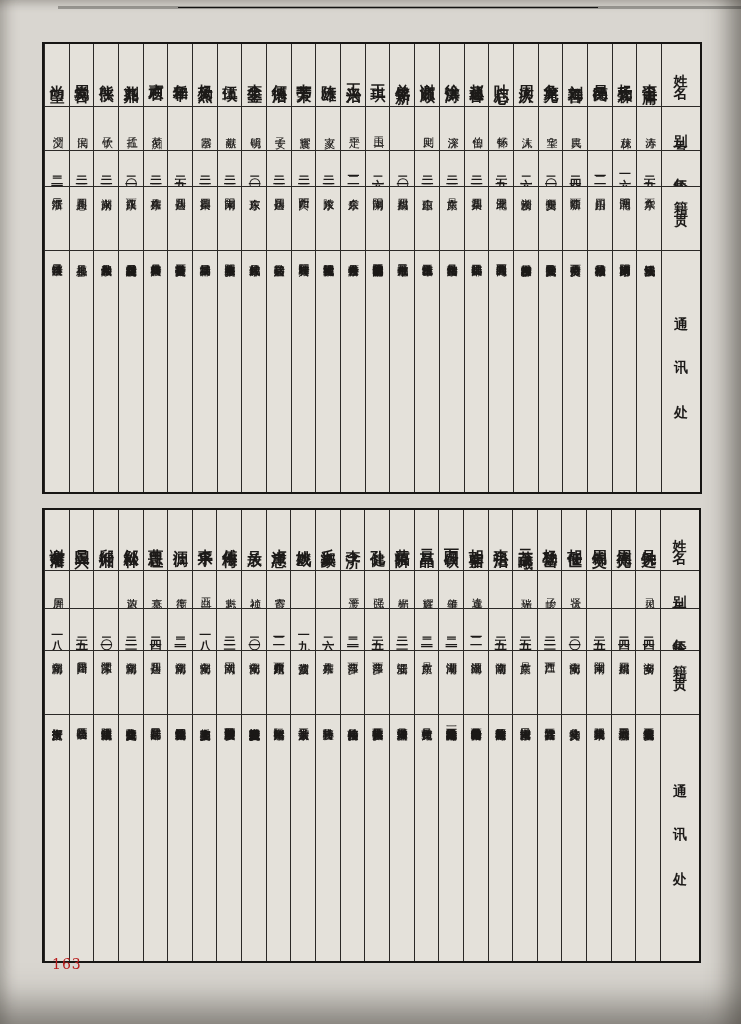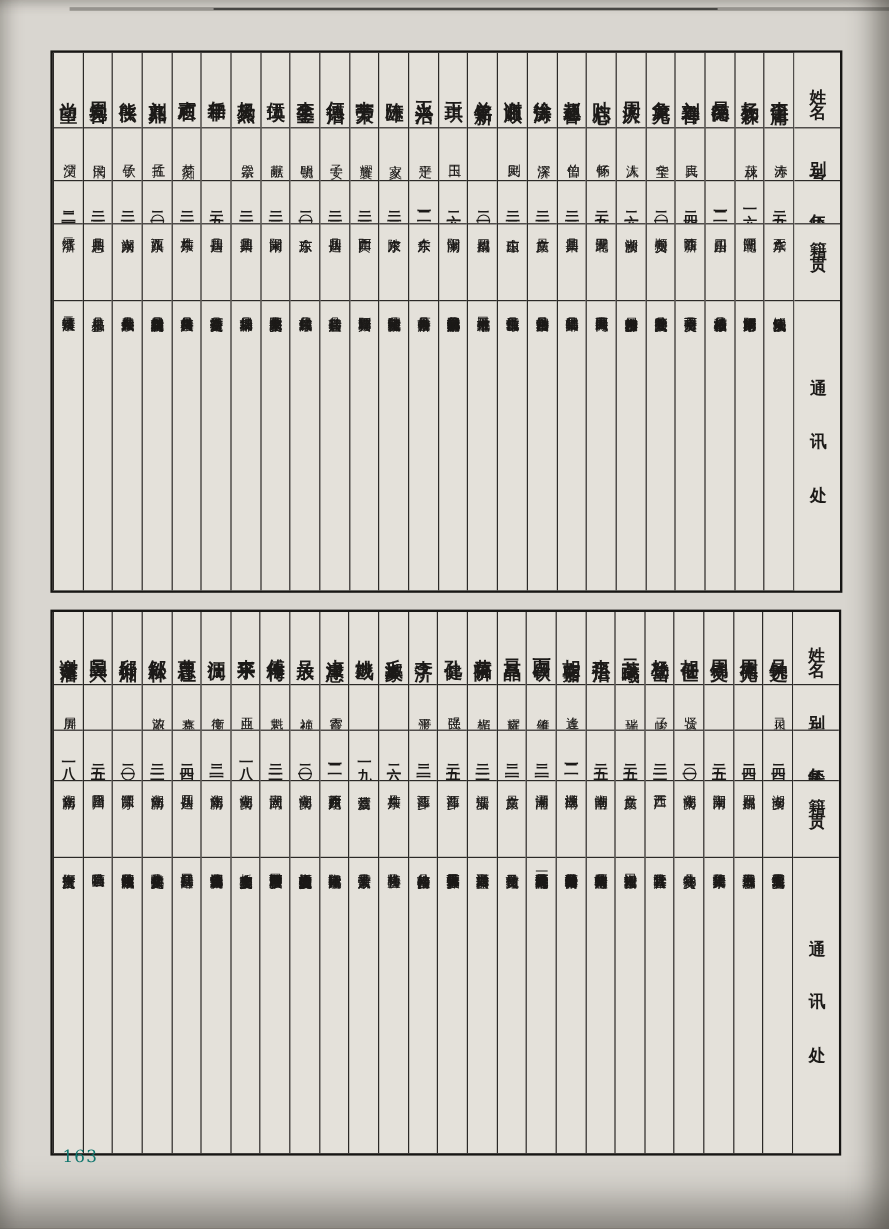--- a/index.html
+++ b/index.html
@@ -39,21 +39,21 @@
   .native .vtext{font-size:11px;line-height:13px;height:calc(100% - 6px);}
   .address .vtext{font-size:11px;line-height:13px;height:calc(100% - 10px);}
   .header-col .cell{background:#e4e1da;}
   .header-col .vtext{font-size:14px;font-weight:700;height:auto;}
   .h-name .vtext{letter-spacing:12px;}
   .h-alias .vtext{letter-spacing:6px;}
   .h-age .vtext{letter-spacing:2px;}
   .h-native .vtext{letter-spacing:12px;}
   .cell.h-address{align-items:center;padding-top:0;}
   .h-address .vtext{letter-spacing:45px;height:auto;}
-  .page-number{position:absolute;left:52px;top:956px;font-size:14px;color:#0f766e;letter-spacing:1px;}
+  .page-number{position:absolute;left:52px;top:956px;font-size:14px;color:#b91c1c;letter-spacing:1px;}
 </style>
 </head>
 <body>
 
 <div class="page">
   <div class="scan-line-top"></div>
 
   <div class="sheet-table table-top">
       <div class="col header-col">
         <div class="cell name h-name">

